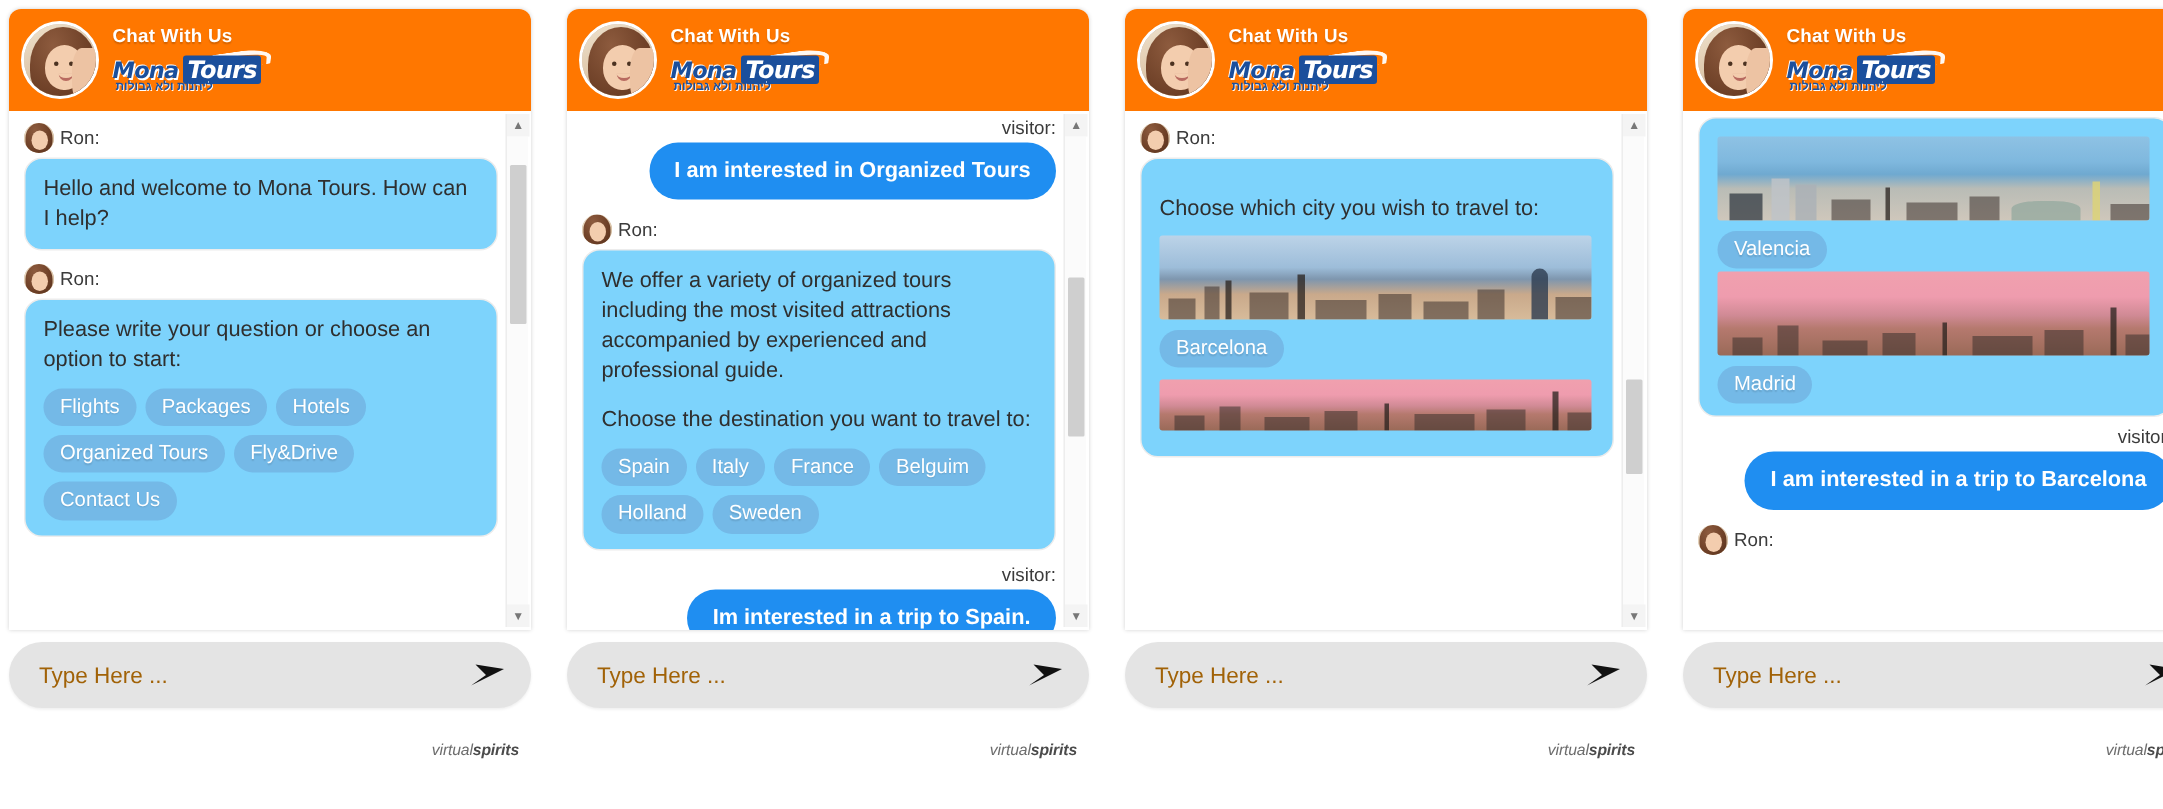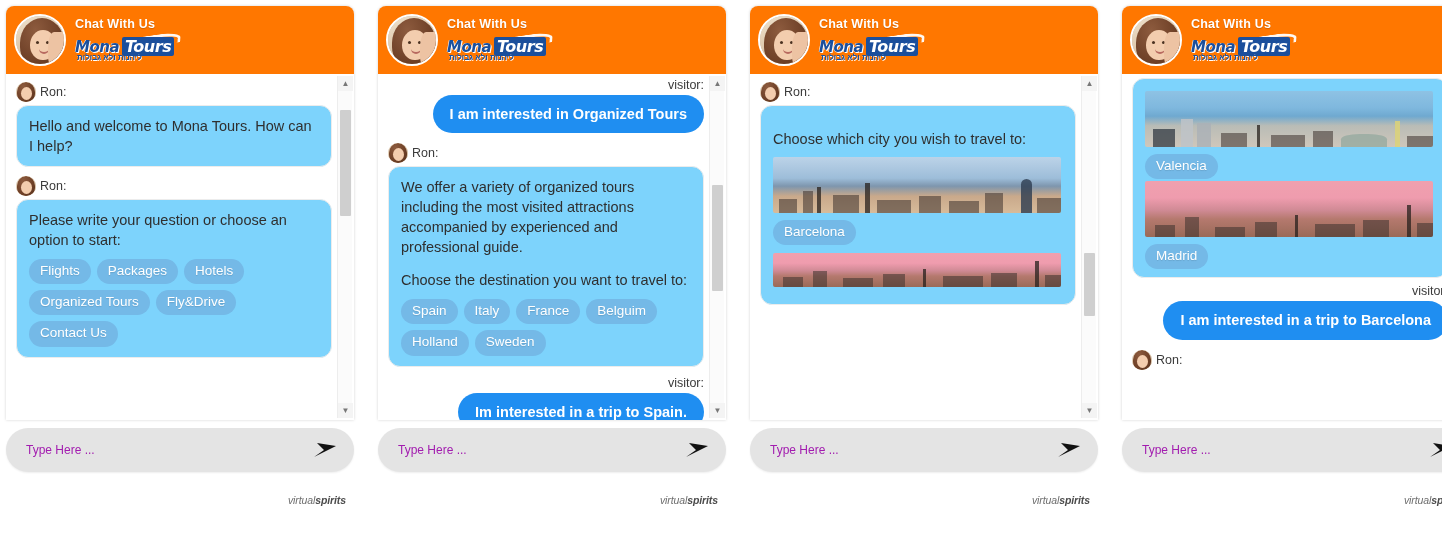--- a/index.html
+++ b/index.html
@@ -212,21 +212,21 @@
     height: 44px;
     flex: 0 0 44px;
     background: #e4e4e4;
     border-radius: 22px;
     display: flex;
     align-items: center;
     padding: 0 16px 0 20px;
     box-shadow: 0 1px 2px rgba(0,0,0,.07);
   }
   .input-row .ph {
-    flex: 1 1 auto; color: #a21caf; font-size: 12px;
+    flex: 1 1 auto; color: #a16207; font-size: 15px;
   }
   .send-icon { width: 26px; height: 24px; flex: 0 0 26px; }
   .footer {
     margin: 22px 14px 0 0;
     text-align: right;
     font-size: 10.5px;
     font-style: italic;
     color: #6d6d6d;
     letter-spacing: -.1px;
   }

